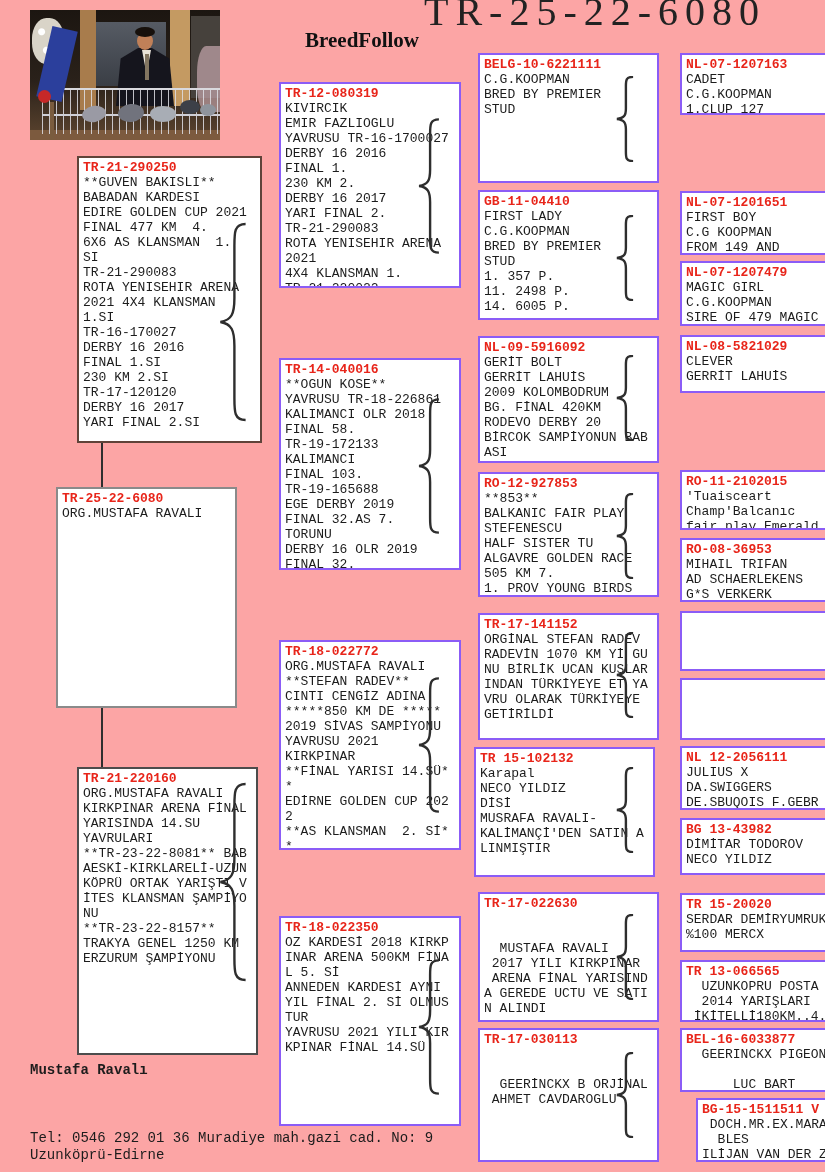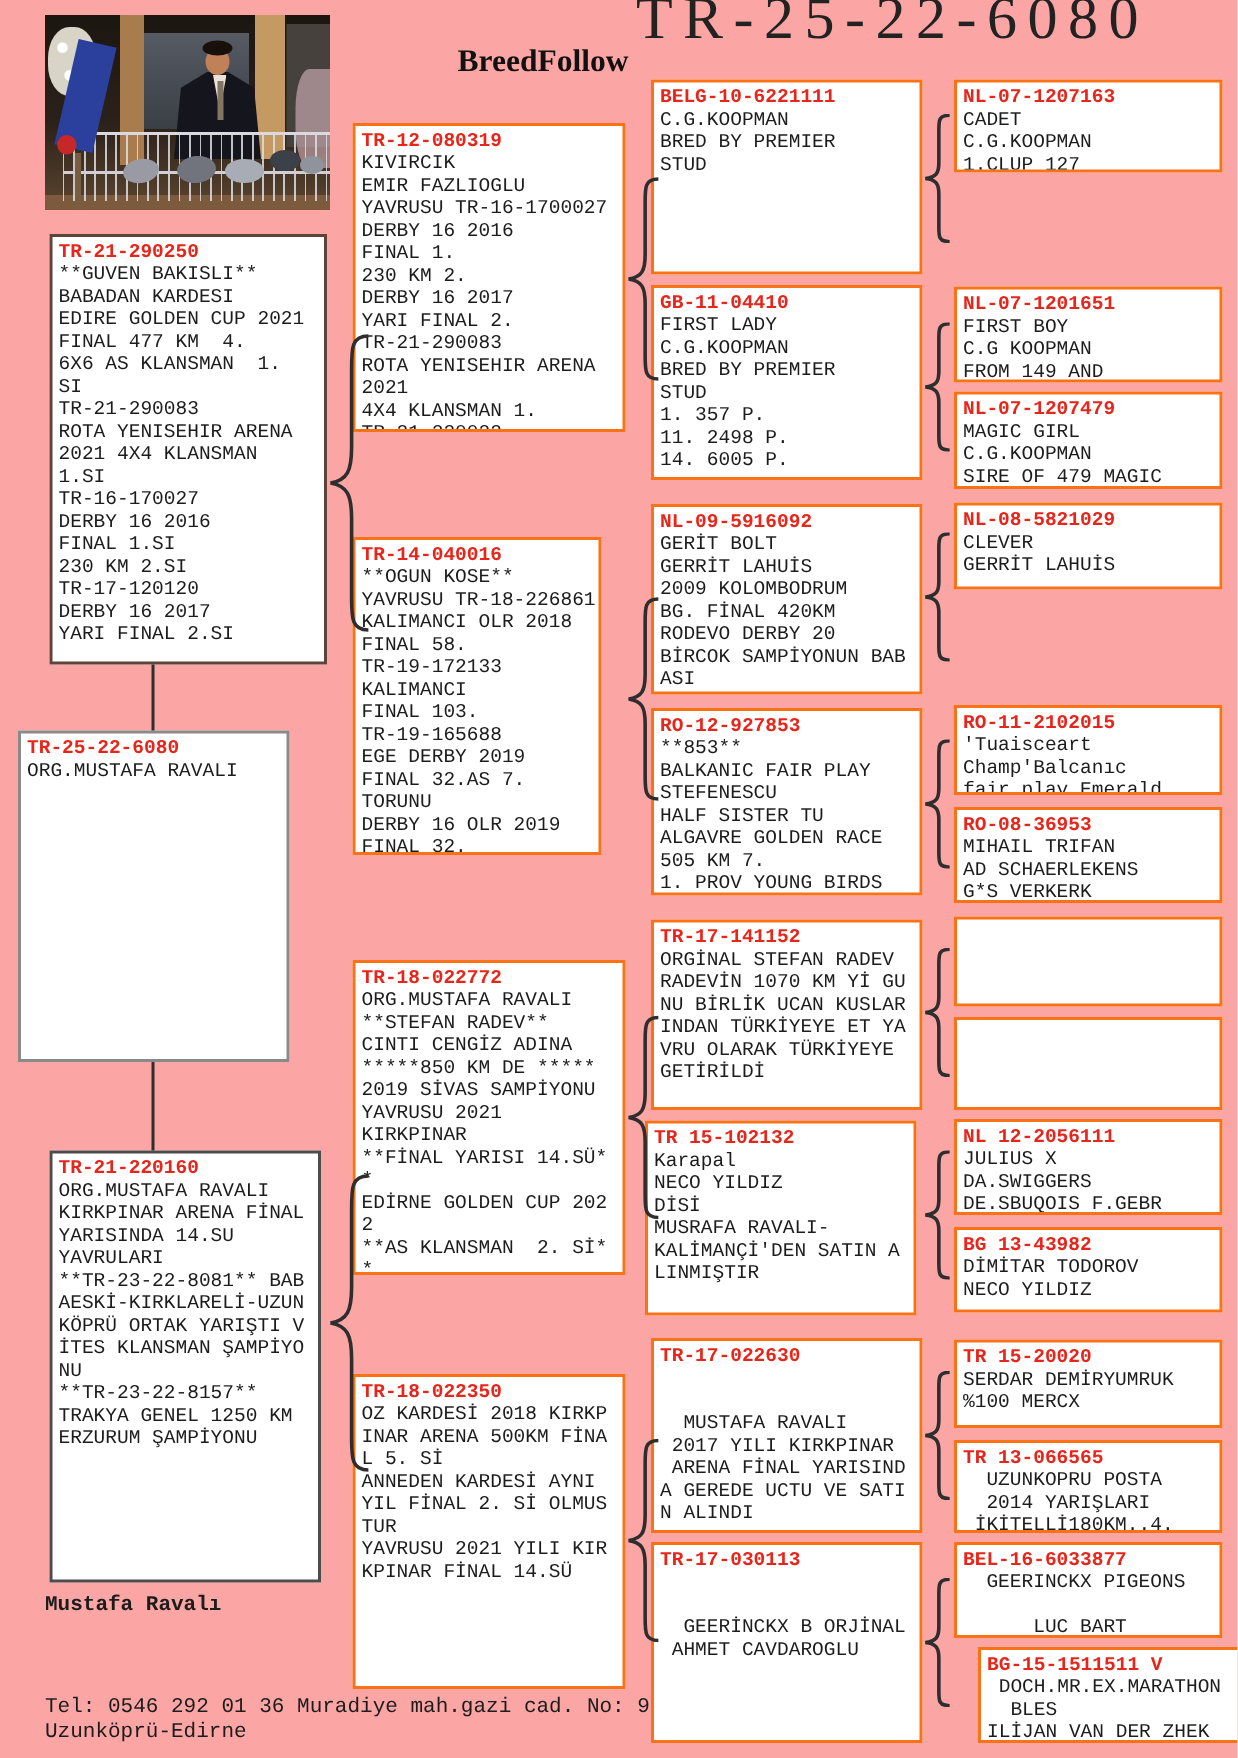--- a/index.html
+++ b/index.html
@@ -5,22 +5,22 @@
   html,body{margin:0;padding:0;background:#ffffff;}
   #page{position:relative;width:825px;height:1172px;background:#fca5a5;
         font-family:"Liberation Mono","DejaVu Sans Mono",monospace;
         font-size:13px;line-height:15px;color:#1c1c1c;overflow:hidden;}
   .title{position:absolute;left:388px;top:4px;width:414px;height:48px;
          font-family:"Liberation Serif","DejaVu Serif",serif;
          font-size:40px;letter-spacing:7px;text-align:center;color:#222;}
   .brand{position:absolute;left:233px;top:33px;width:186px;text-align:right;
          font-family:"Liberation Serif","DejaVu Serif",serif;
          font-size:21px;font-weight:bold;color:#111;}
-  .box{position:absolute;background:#fff;border:2px solid #f97316;
-       padding:2px 4px;overflow:hidden;box-sizing:border-box;}
+  .box{position:absolute;background:#fff;border:2px solid #8b5cf6;
+       padding:2px 4px;overflow:hidden;box-sizing:border-box;margin-left:44px;}
   .box .ring{color:#e8251a;font-weight:bold;white-space:pre;}
   .box .info{white-space:pre;}
   .b-brown{border-color:#5f4339;}
   .b-dark{border-color:#4c4c4c;}
   .b-mid{border-color:#8a8a8a;}
   .brace{position:absolute;}
   .brace path{fill:none;stroke:#2e2e2e;stroke-width:2.4px;}
   .vline{position:absolute;width:2px;background:#2e2e2e;}
   .footer-name{position:absolute;left:30px;top:1063px;font-weight:bold;font-size:14px;}
   .footer-addr{position:absolute;left:30px;top:1130px;font-size:14px;line-height:17px;white-space:pre;}
@@ -138,21 +138,21 @@
 FINAL 1.
 230 KM 2.
 DERBY 16 2017
 YARI FINAL 2.
 TR-21-290083
 ROTA YENISEHIR ARENA
 2021
 4X4 KLANSMAN 1.
 TR-21-220022</div>
   </div>
-  <div class="box" style="left:235px;top:358px;width:166px;height:212px">
+  <div class="box" style="left:235px;top:358px;width:182px;height:212px">
     <div class="ring">TR-14-040016</div>
     <div class="info">**OGUN KOSE**
 YAVRUSU TR-18-226861
 KALIMANCI OLR 2018
 FINAL 58.
 TR-19-172133
 KALIMANCI
 FINAL 103.
 TR-19-165688
 EGE DERBY 2019

